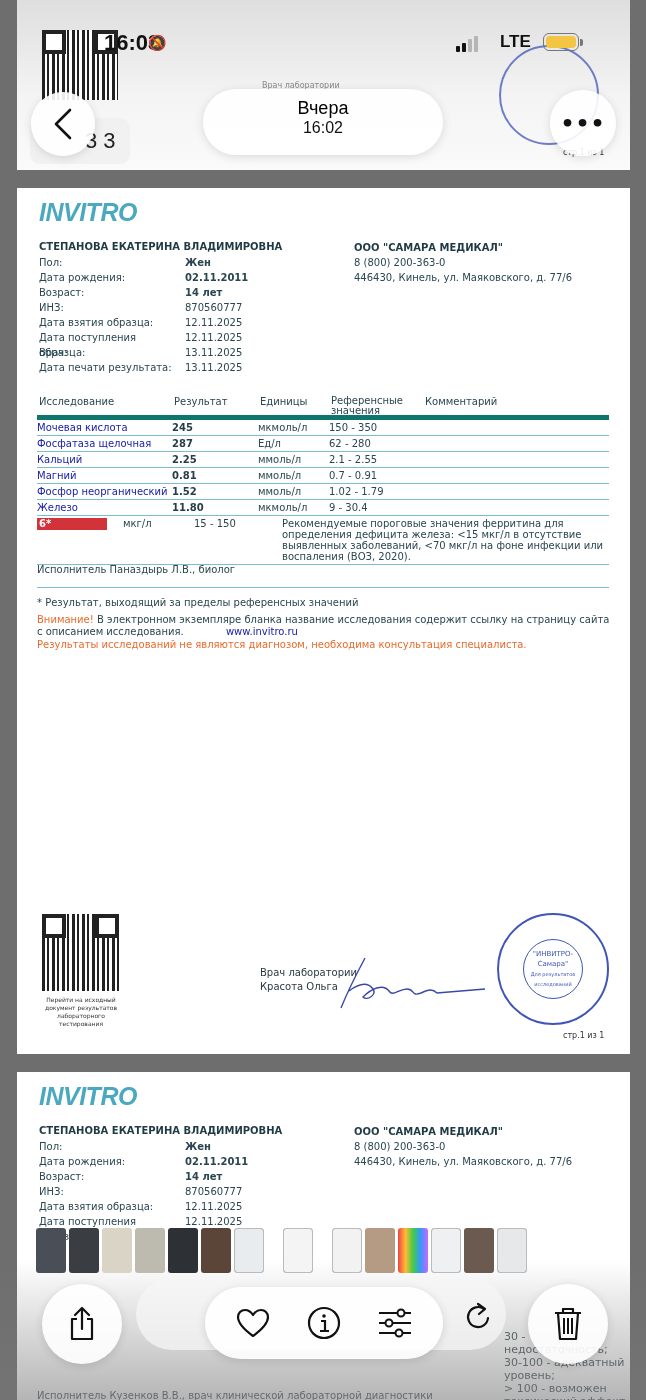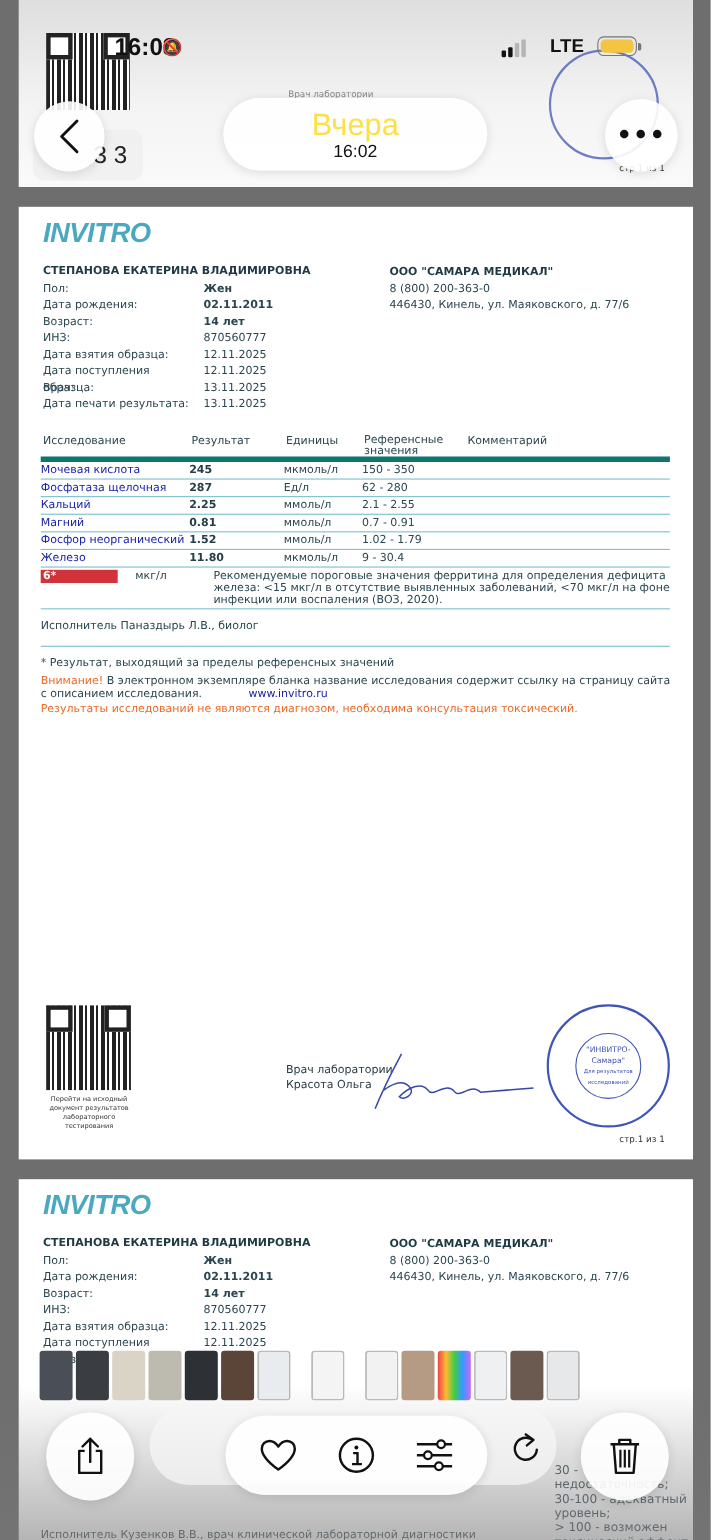--- a/index.html
+++ b/index.html
@@ -66,21 +66,21 @@
   .net { position: absolute; left: 500px; top: 4px; font-family: "Liberation Sans", sans-serif; font-weight: bold; font-size: 17px; color: #111; }
   .battery { position: absolute; left: 543px; top: 5px; width: 36px; height: 18px; border: 1.5px solid #777; border-radius: 6px; padding: 2px; }
   .battery .fill { width: 100%; height: 100%; background: #f4c542; border-radius: 4px; }
   .battery::after { content: ""; position: absolute; right: -5px; top: 5px; width: 3px; height: 7px; background: #777; border-radius: 0 2px 2px 0; }
 
   
   .glass { background: rgba(255,255,255,0.9); box-shadow: 0 2px 10px rgba(0,0,0,0.12); }
   .back-btn { position: absolute; left: 31px; top: 92px; width: 64px; height: 64px; border-radius: 50%; z-index: 20; display: flex; align-items: center; justify-content: center; }
   .more-btn { position: absolute; left: 550px; top: 90px; width: 66px; height: 66px; border-radius: 50%; z-index: 20; display: flex; align-items: center; justify-content: center; font-size: 22px; letter-spacing: 1px; font-weight: bold; color: #111; }
   .date-pill { position: absolute; left: 203px; top: 89px; width: 240px; height: 66px; border-radius: 33px; z-index: 20; text-align: center; }
-  .date-pill .d { font-family: "Liberation Sans", sans-serif; font-size: 28px; color: #fde047; margin-top: 9px; }
+  .date-pill .d { font-family: "Liberation Sans", sans-serif; font-size: 18px; color: #000000; margin-top: 9px; }
   .date-pill .t { font-family: "Liberation Sans", sans-serif; font-size: 16px; color: #111; }
   .count-card { position: absolute; left: 30px; top: 118px; width: 100px; height: 46px; border-radius: 10px; background: rgba(240,240,240,0.9); z-index: 15; font-family: "Liberation Sans", sans-serif; font-size: 22px; color: #222; padding: 10px 0 0 55px; }
 
   
   .thumbs { position: absolute; left: 36px; top: 1228px; height: 46px; display: flex; gap: 3px; z-index: 20; }
   .thumb { width: 30px; height: 45px; border-radius: 3px; }
   .thumb.gap { margin-left: 16px; }
 
   
   .bottom-fade { position: absolute; left: 0; top: 1260px; width: 646px; height: 140px; background: linear-gradient(rgba(130,130,130,0), rgba(120,120,120,0.55)); z-index: 10; }
@@ -195,32 +195,33 @@
         <div class="rrow">
           <div class="c1">Железо</div>
           <div class="c2">11.80</div>
           <div class="c3">мкмоль/л</div>
           <div class="c4">9 - 30.4</div>
           <div class="c5 comment" style="padding: 0px;"></div>
         </div>
         <div class="rrow">
           <div class="c2"><span class="flag">6*</span></div>
           <div class="c3">мкг/л</div>
+          <div class="c4">15 - 150</div>
           <div class="c5 comment">Рекомендуемые пороговые значения ферритина для определения дефицита железа: &lt;15 мкг/л в отсутствие выявленных заболеваний, &lt;70 мкг/л на фоне инфекции или воспаления (ВОЗ, 2020).</div>
         </div>
       </div>
   </div>
 
   <div class="executor">Исполнитель Паназдырь Л.В., биолог</div>
 
   <div class="note" style="top:409px;">* Результат, выходящий за пределы референсных значений</div>
   <div class="note" style="top:426px;">
     <span class="warn">Внимание!</span><span> В электронном экземпляре бланка название исследования содержит ссылку на страницу сайта с описанием исследования. </span><span class="link">www.invitro.ru</span>
   </div>
-  <div class="note warn" style="top:451px;">Результаты исследований не являются диагнозом, необходима консультация токсический.</div>
+  <div class="note warn" style="top:451px;">Результаты исследований не являются диагнозом, необходима консультация специалиста.</div>
 
   <div class="qr" style="left:25px; top:726px; width:77px; height:77px;"></div>
   <div class="qr-caption" style="left:18px; top:808px; width:92px;">Перейти на исходный документ результатов лабораторного тестирования</div>
 
   <div class="signer" style="left:243px; top:778px;">
     <div>Врач лаборатории</div>
     <div>Красота Ольга</div>
   </div>
   <svg class="sig" style="left:320px; top:765px;" width="150" height="60" viewBox="0 0 150 60">
     <path d="M28 5 C20 20 10 40 4 55 M12 38 C20 32 30 28 36 36 C40 42 30 48 26 44 C34 36 46 30 52 38 C56 44 62 36 70 36 C78 36 74 44 84 40 C92 36 96 36 100 40 L148 36" fill="none" stroke="#3948a8" stroke-width="1.4"></path>

